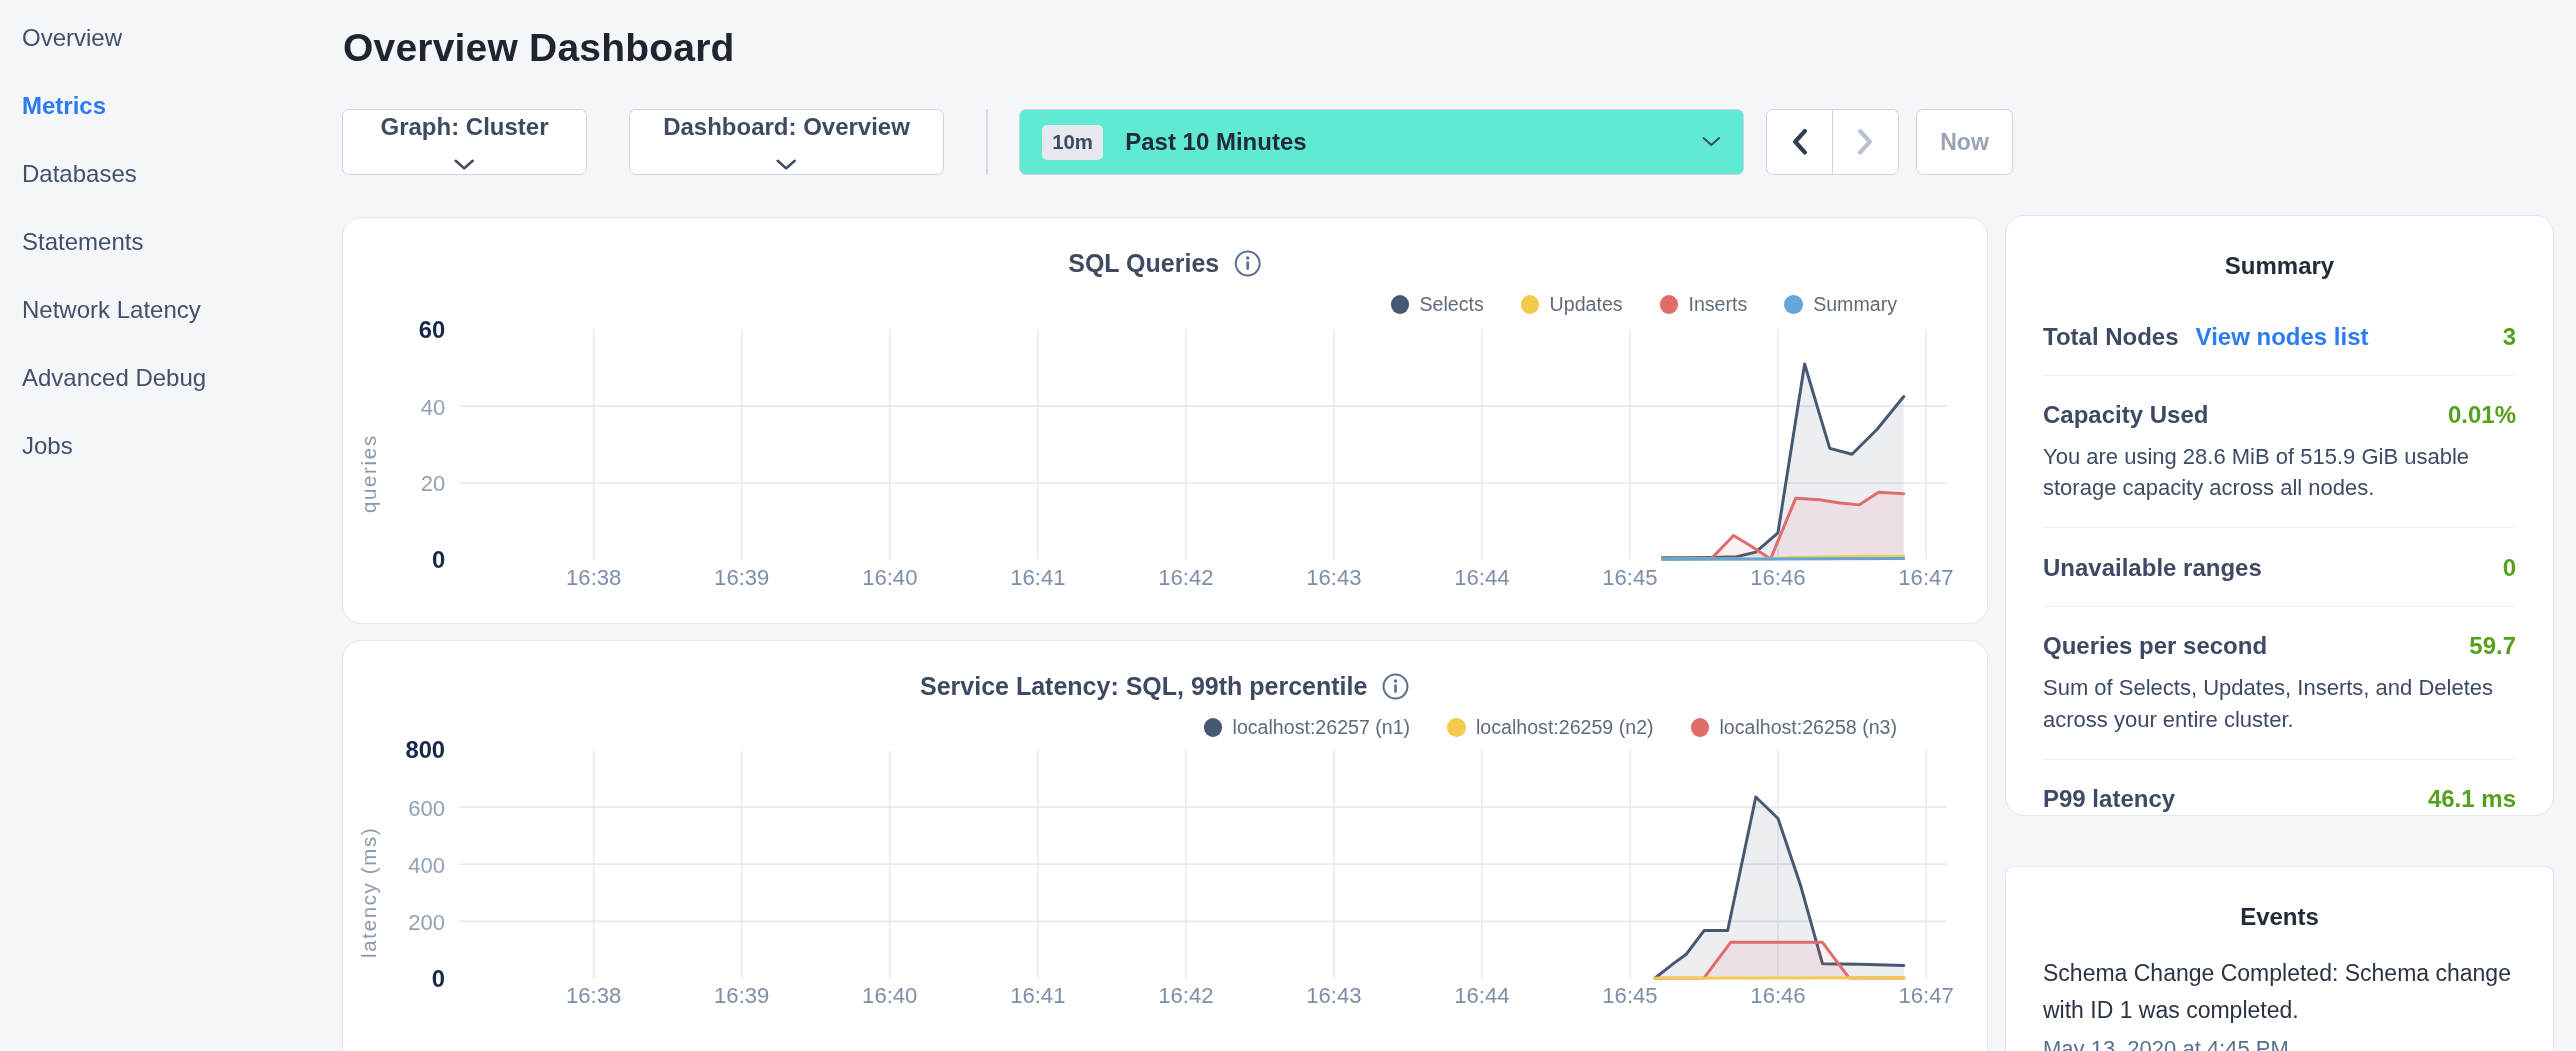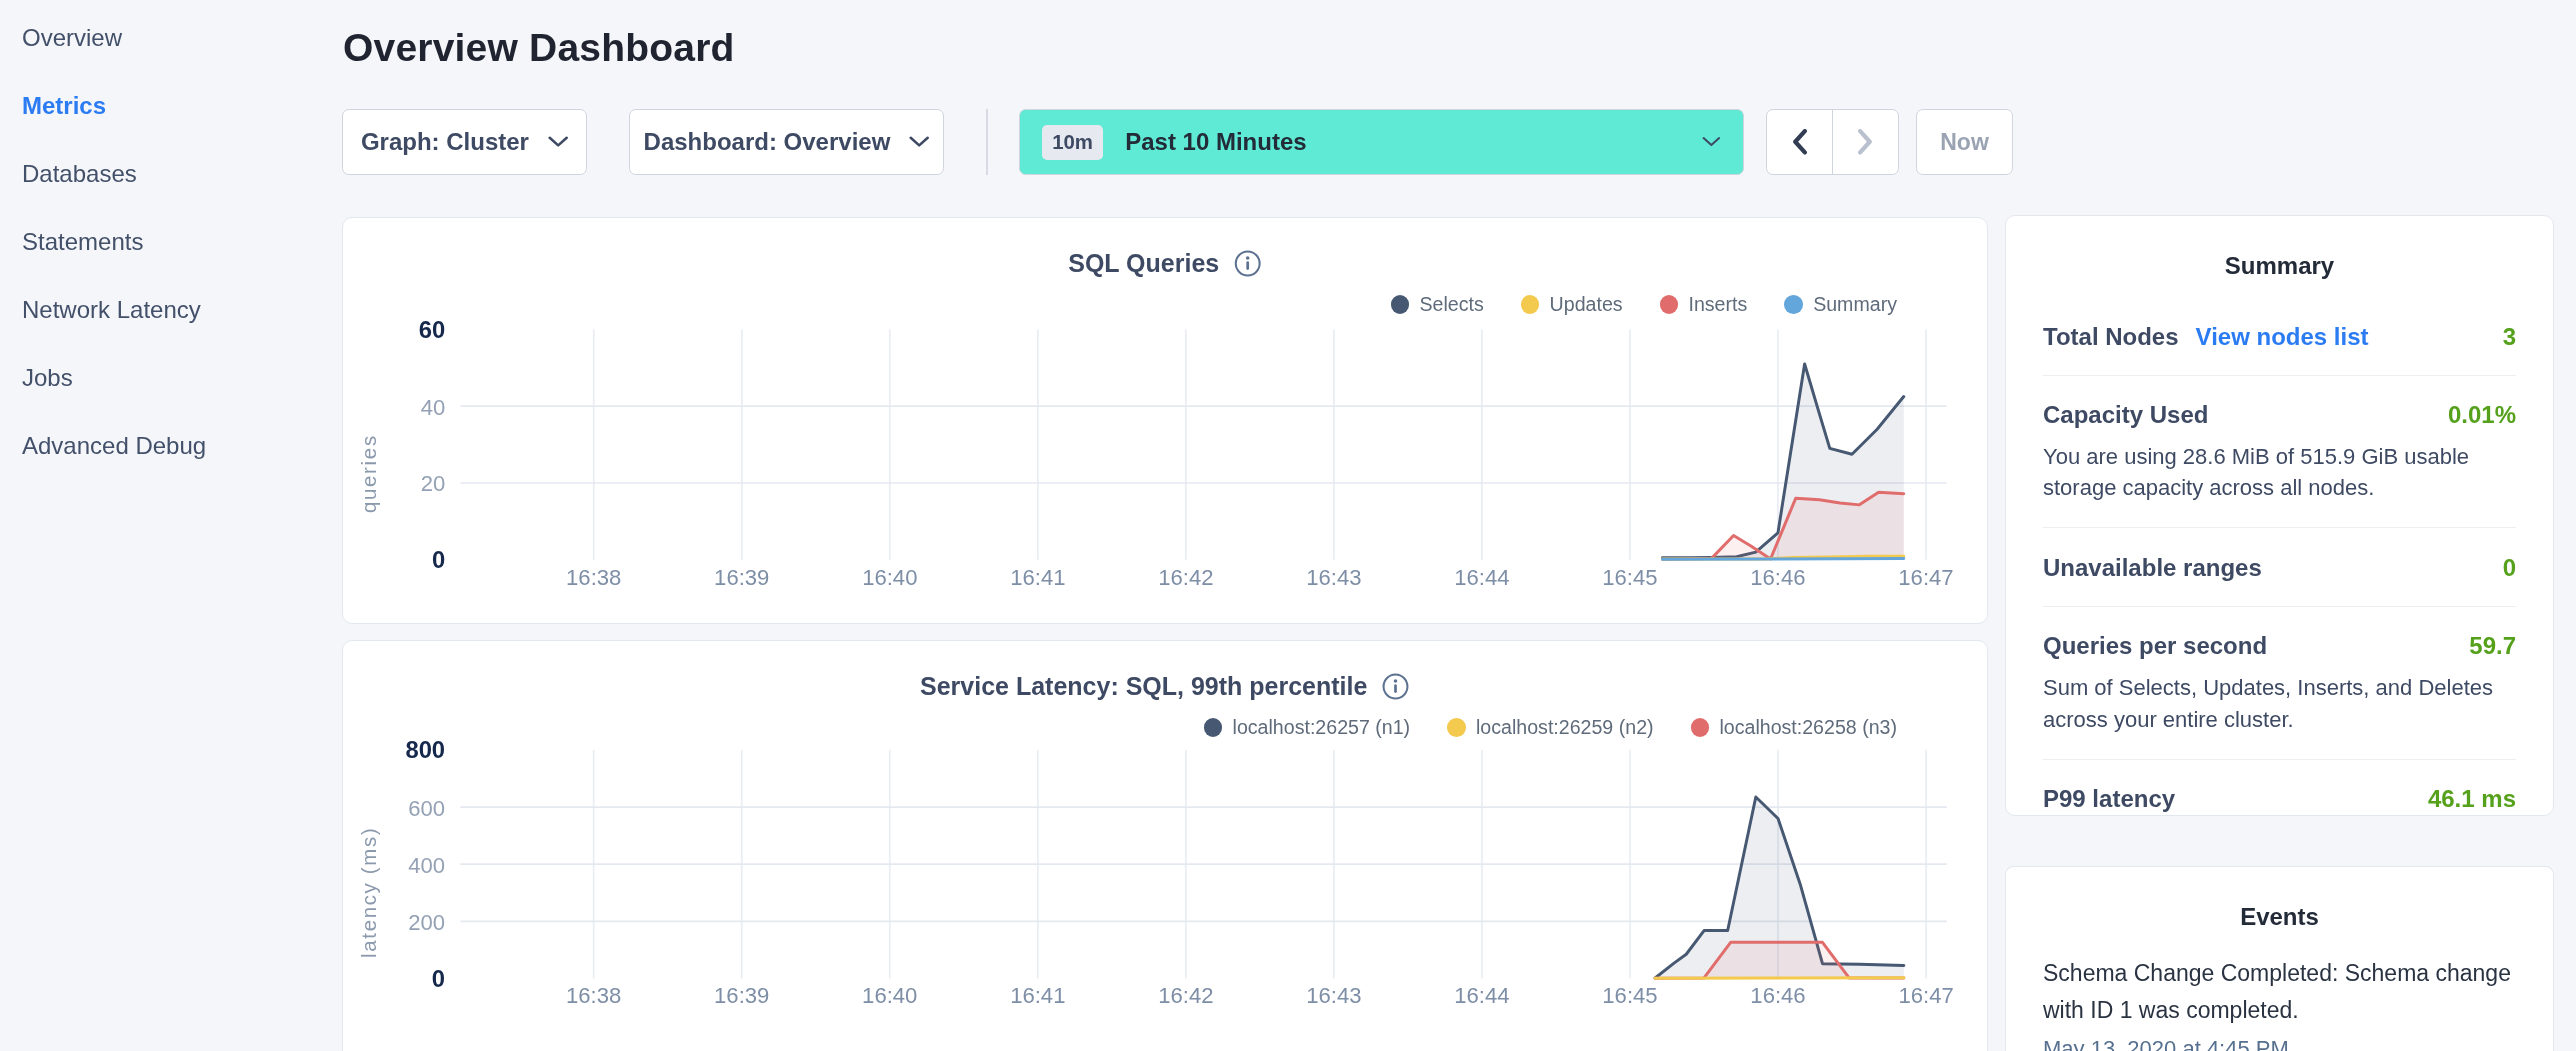--- a/index.html
+++ b/index.html
@@ -21,21 +21,21 @@
   
   .page-title {
     position:absolute; left:343px; top:25.5px;
     font-size:39px; font-weight:600; color:#1f2430; letter-spacing:0.2px;
   }
   
   .toolbar-btn {
     position:absolute; top:109px; height:66px; background:#fff;
     border:1.7px solid #cfd4de; border-radius:6.8px;
     display:flex; align-items:center; justify-content:center; gap:18.7px;
-    font-size:24px; font-weight:600; color:#3e4a63; cursor:pointer;
+    font-size:24px; font-weight:600; color:#3e4a63; cursor:pointer;flex-direction:column;
   }
   .btn-graph { left:342px; width:245px; }
   .btn-dashboard { left:629px; width:315px; }
   .toolbar-divider { position:absolute; left:986px; top:109px; height:66px; width:1.7px; background:#d7dbe3; }
   .time-picker {
     position:absolute; left:1019px; top:109px; width:725px; height:66px;
     background:#5eead4; border:1.7px solid #cfd4de; border-radius:6.8px;
     display:flex; align-items:center; padding:0 22px; cursor:pointer;
   }
   .time-badge {
@@ -50,21 +50,21 @@
   }
   .arrow-cell { width:50%; display:flex; align-items:center; justify-content:center; cursor:pointer; }
   .arrow-cell:first-child { border-right:1.7px solid #cfd4de; }
   .now-btn {
     position:absolute; left:1916px; top:109px; width:97px; height:66px;
     background:#fff; border:1.7px solid #cfd4de; border-radius:6.8px;
     display:flex; align-items:center; justify-content:center;
     font-size:23px; font-weight:700; color:#9aa3b2; cursor:default;
   }
   
-  .panel { position:absolute; background:#fff; border:1.7px solid #e3e7ee; border-radius:10px; }
+  .panel { position:absolute; background:#fff; border:1.7px solid #e3e7ee; border-radius:19px; }
   .panel-chart1 { left:342px; top:217px; width:1646px; height:407px; }
   .panel-chart2 { left:342px; top:640px; width:1646px; height:476px; }
   .panel-summary { left:2005px; top:215px; width:549px; height:601px; }
   .panel-events  { left:2005px; top:866px; width:549px; height:247px; border-bottom:none; border-radius:8.5px 8.5px 0 0; }
   
   .chart-title {
     position:absolute; top:31px; left:50%; transform:translateX(-50%);
     display:flex; align-items:center; gap:13.6px; white-space:nowrap;
     font-size:25px; font-weight:700; color:#3e4a63;
   }
@@ -101,22 +101,22 @@
 </head>
 <body>
 
 <nav class="sidebar">
   <ul>
     <li>Overview</li>
     <li class="active">Metrics</li>
     <li>Databases</li>
     <li>Statements</li>
     <li>Network Latency</li>
+    <li>Advanced Debug</li>
     <li>Jobs</li>
-    <li>Advanced Debug</li>
   </ul>
 </nav>
 
 <h1 class="page-title">Overview Dashboard</h1>
 
 <div class="toolbar-btn btn-graph">
   <span>Graph: Cluster</span>
   <svg width="20.4" height="12" viewBox="0 0 24 14">
     <polyline points="2,2 12,11 22,2" fill="none" stroke="#3e4a63" stroke-width="3" stroke-linecap="round" stroke-linejoin="round"></polyline>
   </svg>

